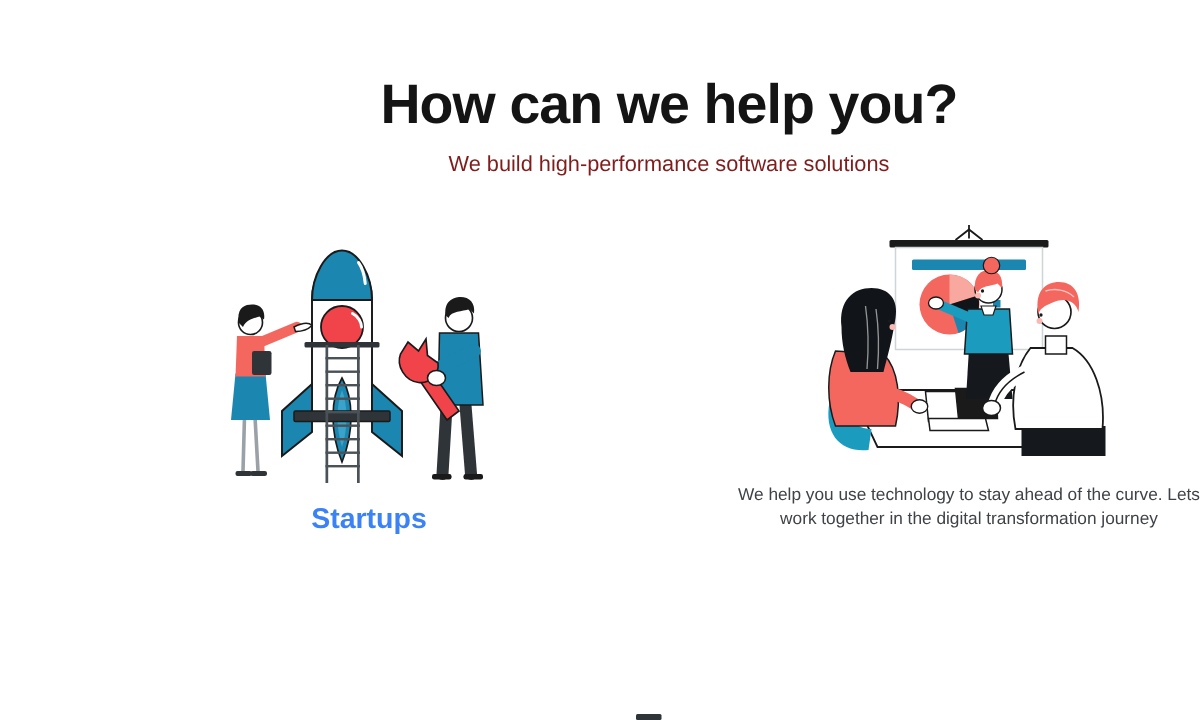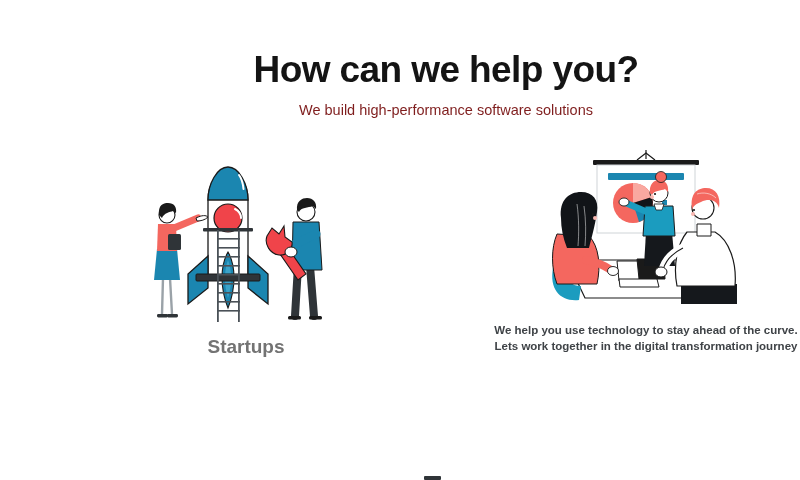--- a/index.html
+++ b/index.html
@@ -72,41 +72,40 @@
   }
   .card-left .art  { height: 180px; }
   .card-right .art { height: 160px; }
 
   .card-title {
     margin: 0;
     text-align: center;
     font-size: 19px;
     line-height: 24px;
     font-weight: 700;
-    color: #737373;
+    color: #3b82f6;
   }
   .card-left .card-title  { margin-top: 7px; }
   .card-right .card-title { margin-top: 28px; }
 
   .card-body {
     margin: 0 auto;
     text-align: center;
     font-size: 11.5px;
     line-height: 15.5px;
     font-weight: 400;
     color: #3f4347;
   }
   .card-left .card-body {
     width: 286px;
     margin-top: 12px;
   }
   .card-right .card-body {
     width: 310px;
     margin-top: 15px;
-    font-weight: bold;
   }
 
   
   .bottom-peek {
     position: absolute;
     left: 378px;
     top: 476px;
     width: 17px;
     height: 4px;
     background: #2f3438;

